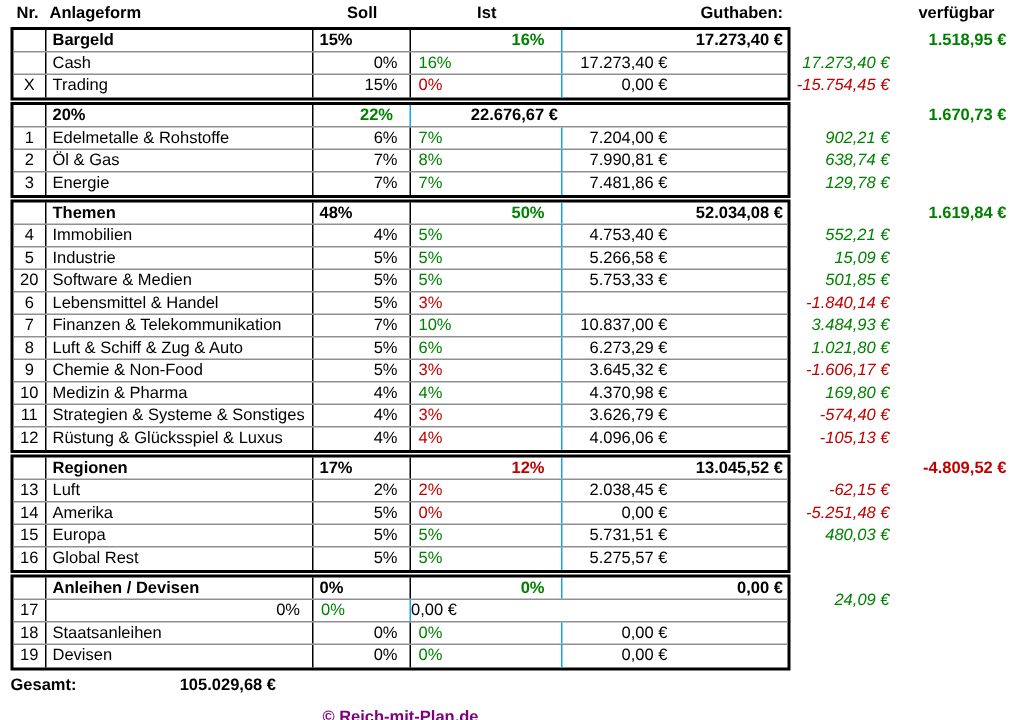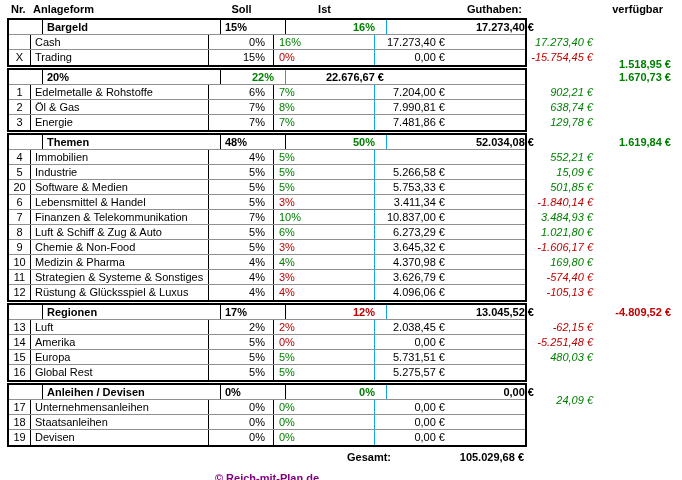--- a/index.html
+++ b/index.html
@@ -23,31 +23,31 @@
   .row{display:grid;grid-template-columns:22px 178px 65px 101px 150px;
        height:15px;box-sizing:border-box;line-height:14px;position:relative;
        border-bottom:1px solid #909090;}
   .row:last-child{border-bottom:none;}
   .row > span{box-sizing:border-box;overflow:visible;white-space:nowrap;display:block;}
   .c-nr{text-align:center;border-right:1px solid #000;}
   .c-name{padding-left:4px;border-right:1px solid #000;}
   .c-soll{text-align:right;padding-right:8px;border-right:1px solid #000;}
   .c-ist{padding-left:5px;border-right:1px solid #0ea5e9;}
   .c-guth{text-align:right;padding-right:80px;}
-  .sec-row{font-weight:bold;padding-left:12px;}
+  .sec-row{font-weight:bold;}
   .sec-row .c-soll{text-align:left;padding-left:4px;padding-right:0;}
   .sec-row .c-ist{text-align:right;padding-right:11px;padding-left:0;}
   .sec-row .c-guth{padding-right:3px;}
   .avail{position:absolute;right:-68px;top:0;width:64px;text-align:right;
          font-style:italic;line-height:15px;}
   .avail-sec{position:absolute;right:-146px;top:0;width:140px;text-align:right;
          font-weight:bold;line-height:15px;}
 
   
-  .total-row{width:520px;display:flex;justify-content:flex-end;font-weight:bold;
+  .total-row{width:520px;display:flex;font-weight:bold;
              margin-top:3px;height:14px;line-height:14px;}
   .total-value{width:133px;text-align:right;padding-right:3px;}
   .footer{width:520px;text-align:center;margin-top:8px;}
   .footer a{font-weight:bold;text-decoration:underline;}
 </style>
 </head>
 <body>
 
 <div id="app">
 
@@ -61,21 +61,21 @@
   </div>
 
   <div id="sections">
       <div class="section-block">
         <div class="row sec-row">
           <span class="c-nr"></span>
           <span class="c-name">Bargeld</span>
           <span class="c-soll">15%</span>
           <span class="c-ist" style="color: rgb(0, 128, 0);">16%</span>
           <span class="c-guth">17.273,40 €</span>
-          <span class="avail-sec" style="color: rgb(0, 128, 0); margin-top: 37px;">1.518,95 €</span>
+          <span class="avail-sec" style="color: rgb(0, 128, 0);">1.518,95 €</span>
         </div>
         <div class="row">
           <span class="c-nr"></span>
           <span class="c-name">Cash</span>
           <span class="c-soll">0%</span>
           <span class="c-ist" style="color: rgb(0, 128, 0);">16%</span>
           <span class="c-guth">17.273,40 €</span>
           <span class="avail" style="color: rgb(0, 128, 0);">17.273,40 €</span>
         </div>
         <div class="row">
@@ -127,20 +127,21 @@
           <span class="c-soll">48%</span>
           <span class="c-ist" style="color: rgb(0, 128, 0);">50%</span>
           <span class="c-guth">52.034,08 €</span>
           <span class="avail-sec" style="color: rgb(0, 128, 0);">1.619,84 €</span>
         </div>
         <div class="row">
           <span class="c-nr">4</span>
           <span class="c-name">Immobilien</span>
           <span class="c-soll">4%</span>
           <span class="c-ist" style="color: rgb(0, 128, 0);">5%</span>
+          <span class="c-guth">4.753,40 €</span>
           <span class="avail" style="color: rgb(0, 128, 0);">552,21 €</span>
         </div>
         <div class="row">
           <span class="c-nr">5</span>
           <span class="c-name">Industrie</span>
           <span class="c-soll">5%</span>
           <span class="c-ist" style="color: rgb(0, 128, 0);">5%</span>
           <span class="c-guth">5.266,58 €</span>
           <span class="avail" style="color: rgb(0, 128, 0);">15,09 €</span>
         </div>
@@ -150,21 +151,20 @@
           <span class="c-soll">5%</span>
           <span class="c-ist" style="color: rgb(0, 128, 0);">5%</span>
           <span class="c-guth">5.753,33 €</span>
           <span class="avail" style="color: rgb(0, 128, 0);">501,85 €</span>
         </div>
         <div class="row">
           <span class="c-nr">6</span>
           <span class="c-name">Lebensmittel &amp; Handel</span>
           <span class="c-soll">5%</span>
           <span class="c-ist" style="color: rgb(192, 0, 0);">3%</span>
-          <span class="c-guth">3.411,34 €</span>
           <span class="avail" style="color: rgb(192, 0, 0);">-1.840,14 €</span>
         </div>
         <div class="row">
           <span class="c-nr">7</span>
           <span class="c-name">Finanzen &amp; Telekommunikation</span>
           <span class="c-soll">7%</span>
           <span class="c-ist" style="color: rgb(0, 128, 0);">10%</span>
           <span class="c-guth">10.837,00 €</span>
           <span class="avail" style="color: rgb(0, 128, 0);">3.484,93 €</span>
         </div>
@@ -254,21 +254,20 @@
       <div class="section-block">
         <div class="row sec-row">
           <span class="c-nr"></span>
           <span class="c-name">Anleihen / Devisen</span>
           <span class="c-soll">0%</span>
           <span class="c-ist" style="color: rgb(0, 128, 0);">0%</span>
           <span class="c-guth">0,00 €</span>
         </div>
         <div class="row">
           <span class="c-nr">17</span>
-          <span class="c-name">Unternehmensanleihen</span>
           <span class="c-soll">0%</span>
           <span class="c-ist" style="color: rgb(0, 128, 0);">0%</span>
           <span class="c-guth">0,00 €</span>
         </div>
         <div class="row">
           <span class="c-nr">18</span>
           <span class="c-name">Staatsanleihen</span>
           <span class="c-soll">0%</span>
           <span class="c-ist" style="color: rgb(0, 128, 0);">0%</span>
           <span class="c-guth">0,00 €</span>

